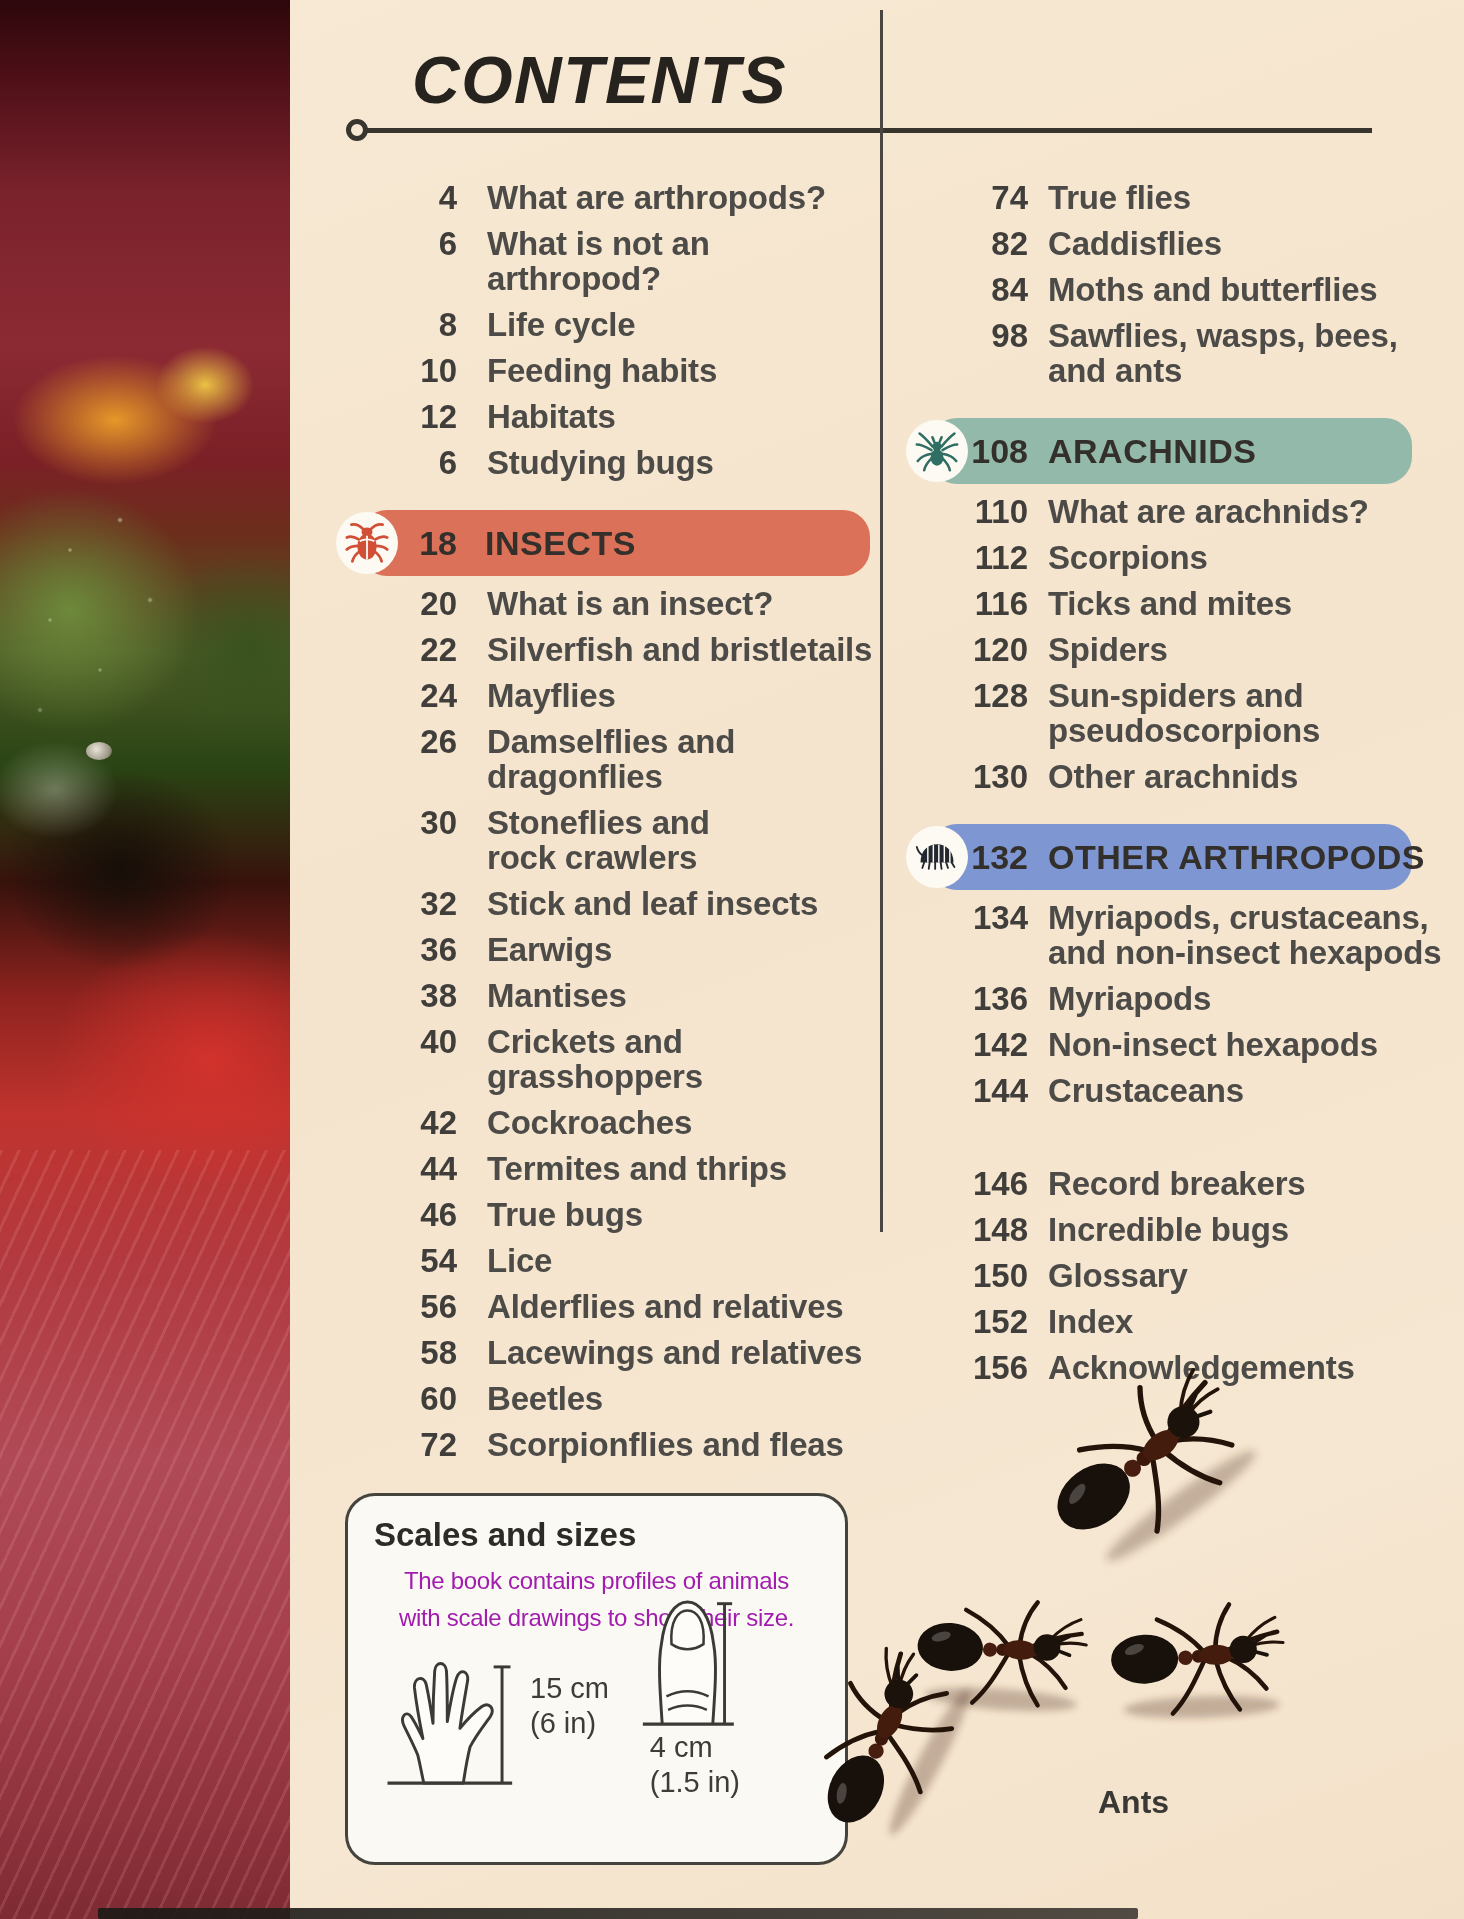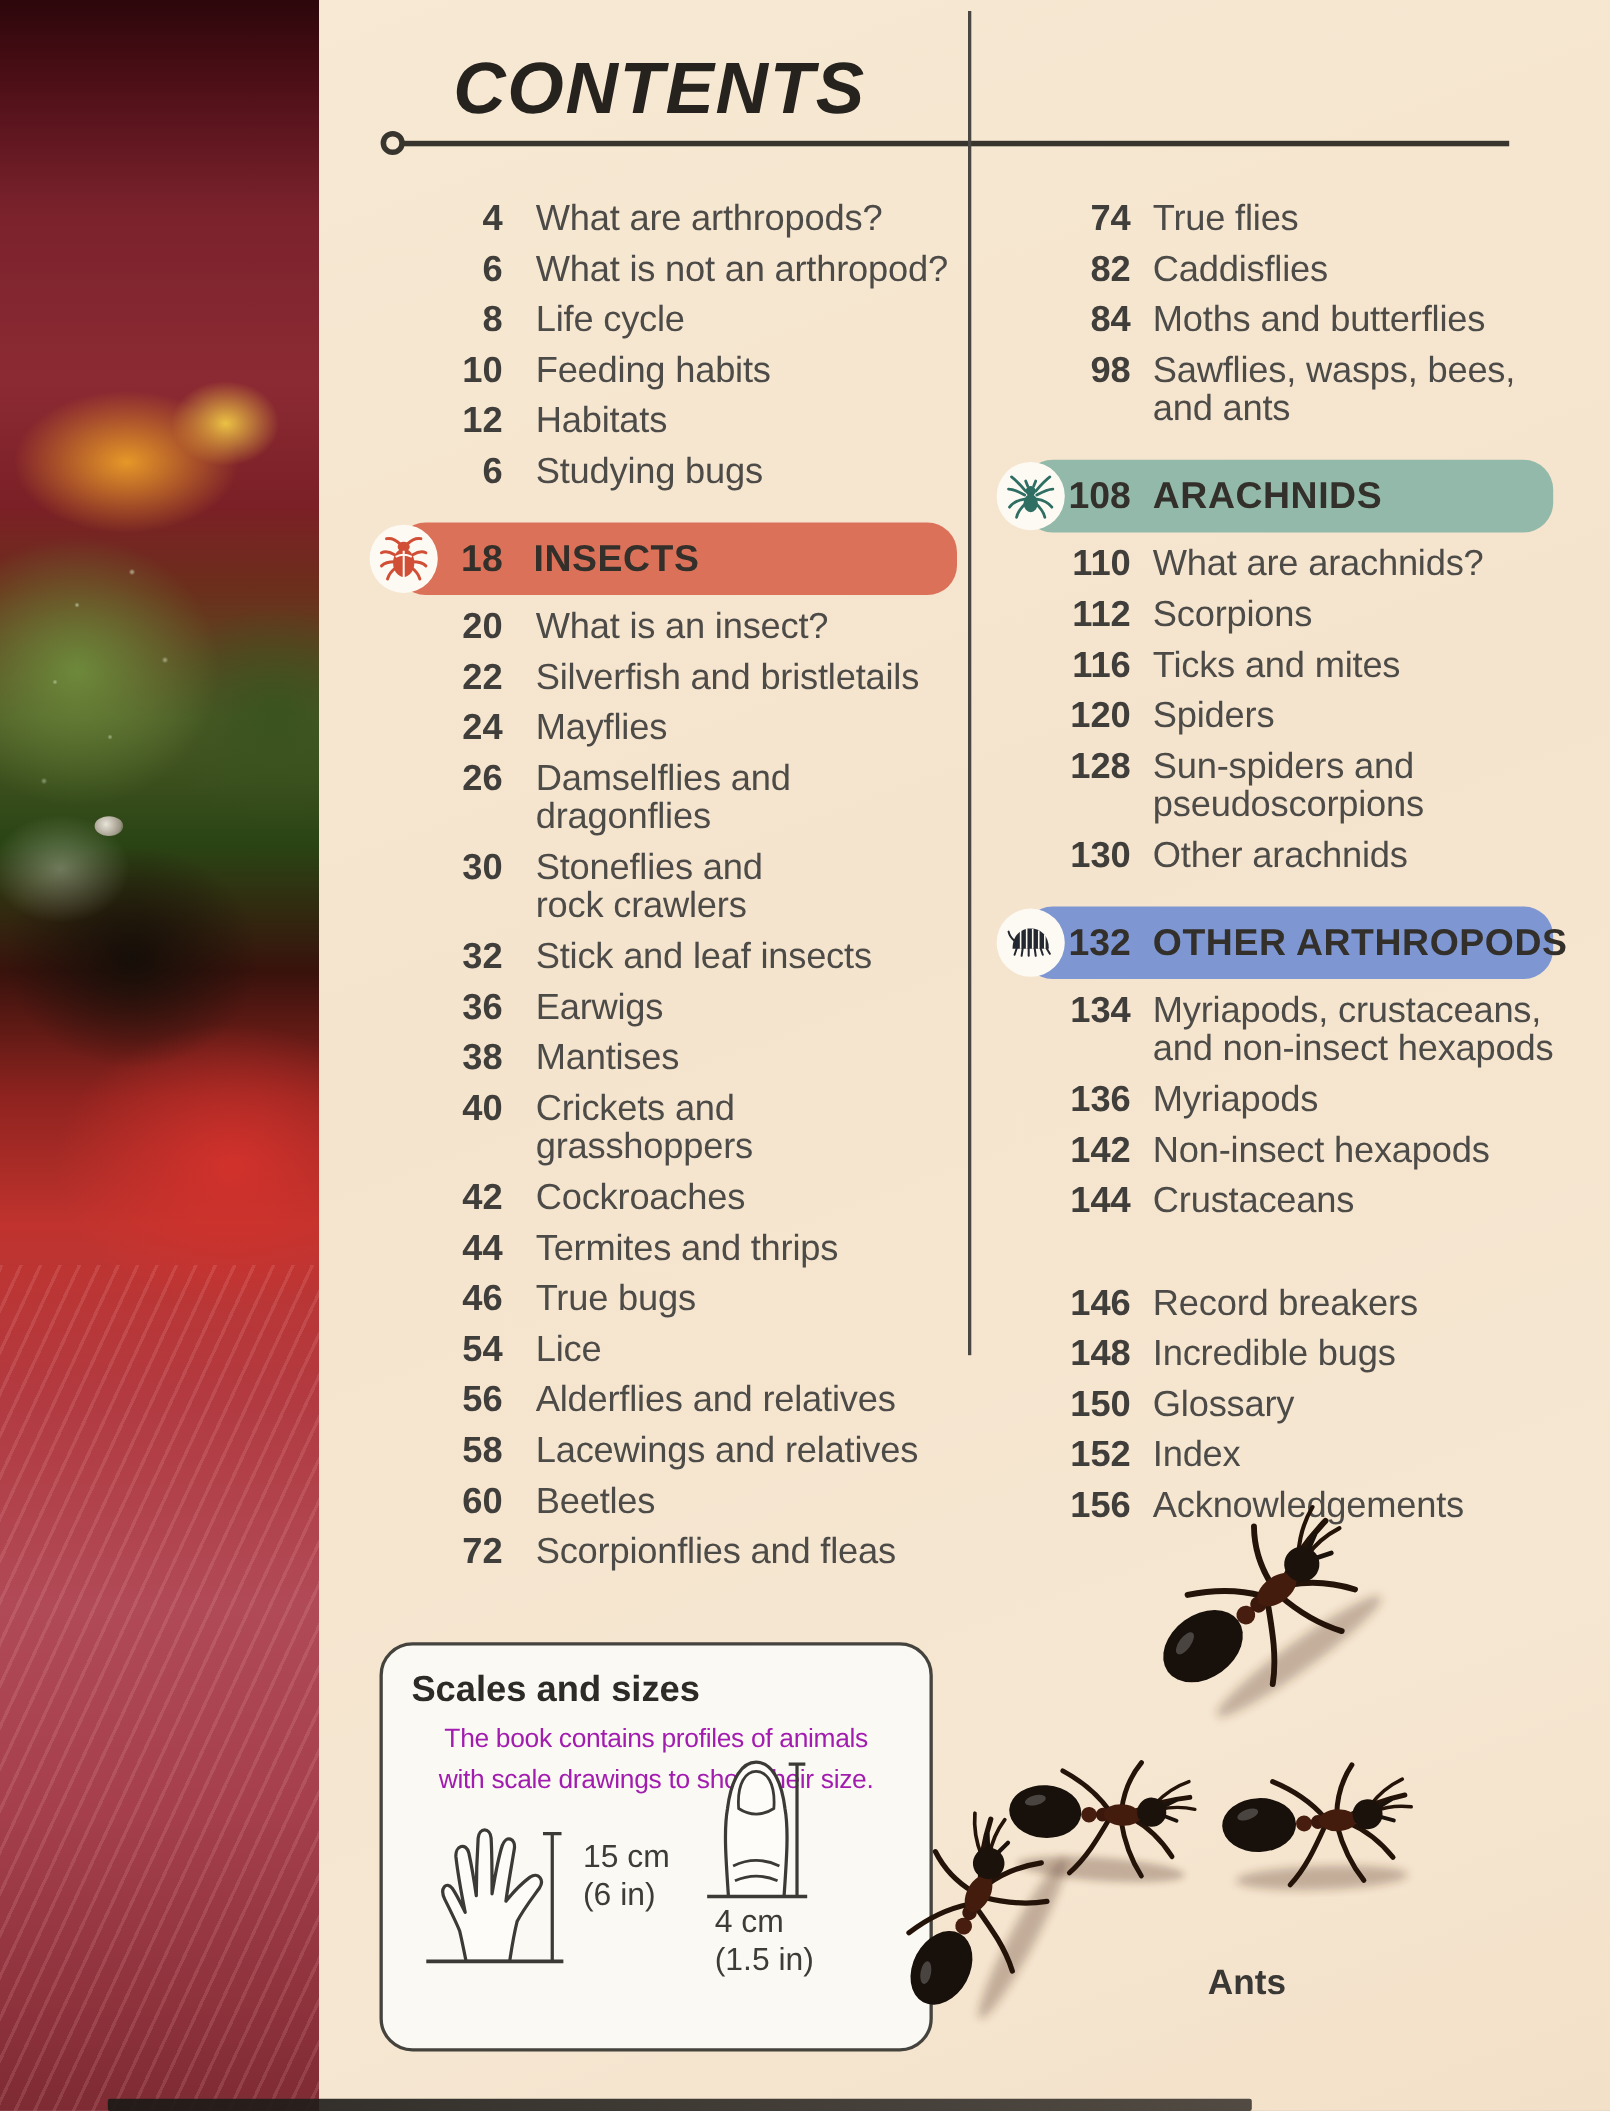--- a/index.html
+++ b/index.html
@@ -43,21 +43,21 @@
     border-radius:50%;background:transparent;}
   .rule-line{position:absolute;left:20px;top:9px;right:0;height:5px;background:#38352e;}
   .columns{position:absolute;left:0;top:180px;width:1174px;}
   .col{position:absolute;top:0;font-size:33px;line-height:35px;}
   .col-left{left:0;width:588px;}
   .col-right{left:592px;width:582px;}
   .divider{position:absolute;left:590px;top:10px;width:3px;height:1222px;background:#4a4641;}
   .entry{display:flex;margin-bottom:11px;}
   .entry .num{flex:0 0 167px;text-align:right;margin-right:30px;font-weight:bold;color:#403e3b;}
   .col-right .entry .num{flex-basis:146px;margin-right:20px;}
-  .entry .txt{white-space:pre-line;letter-spacing:-0.2px;}
+  .entry .txt{white-space:pre-line;letter-spacing:-0.2px;font-weight:bold;}
   .gap{height:47px;}
   .banner{position:relative;height:66px;display:flex;align-items:center;margin:30px 0 10px;}
   .banner-bar{position:absolute;top:0;bottom:0;border-radius:27px;background:var(--bc,#db7158);}
   .col-left .banner-bar{left:70px;right:8px;}
   .col-right .banner-bar{left:48px;right:52px;}
   .banner-circle{position:absolute;top:50%;transform:translateY(-50%);width:62px;height:62px;
     border-radius:50%;background:#fdfaf3;display:flex;align-items:center;justify-content:center;}
   .col-left .banner-circle{left:46px;}
   .col-right .banner-circle{left:24px;}
   .banner-circle svg{width:44px;height:44px;}

